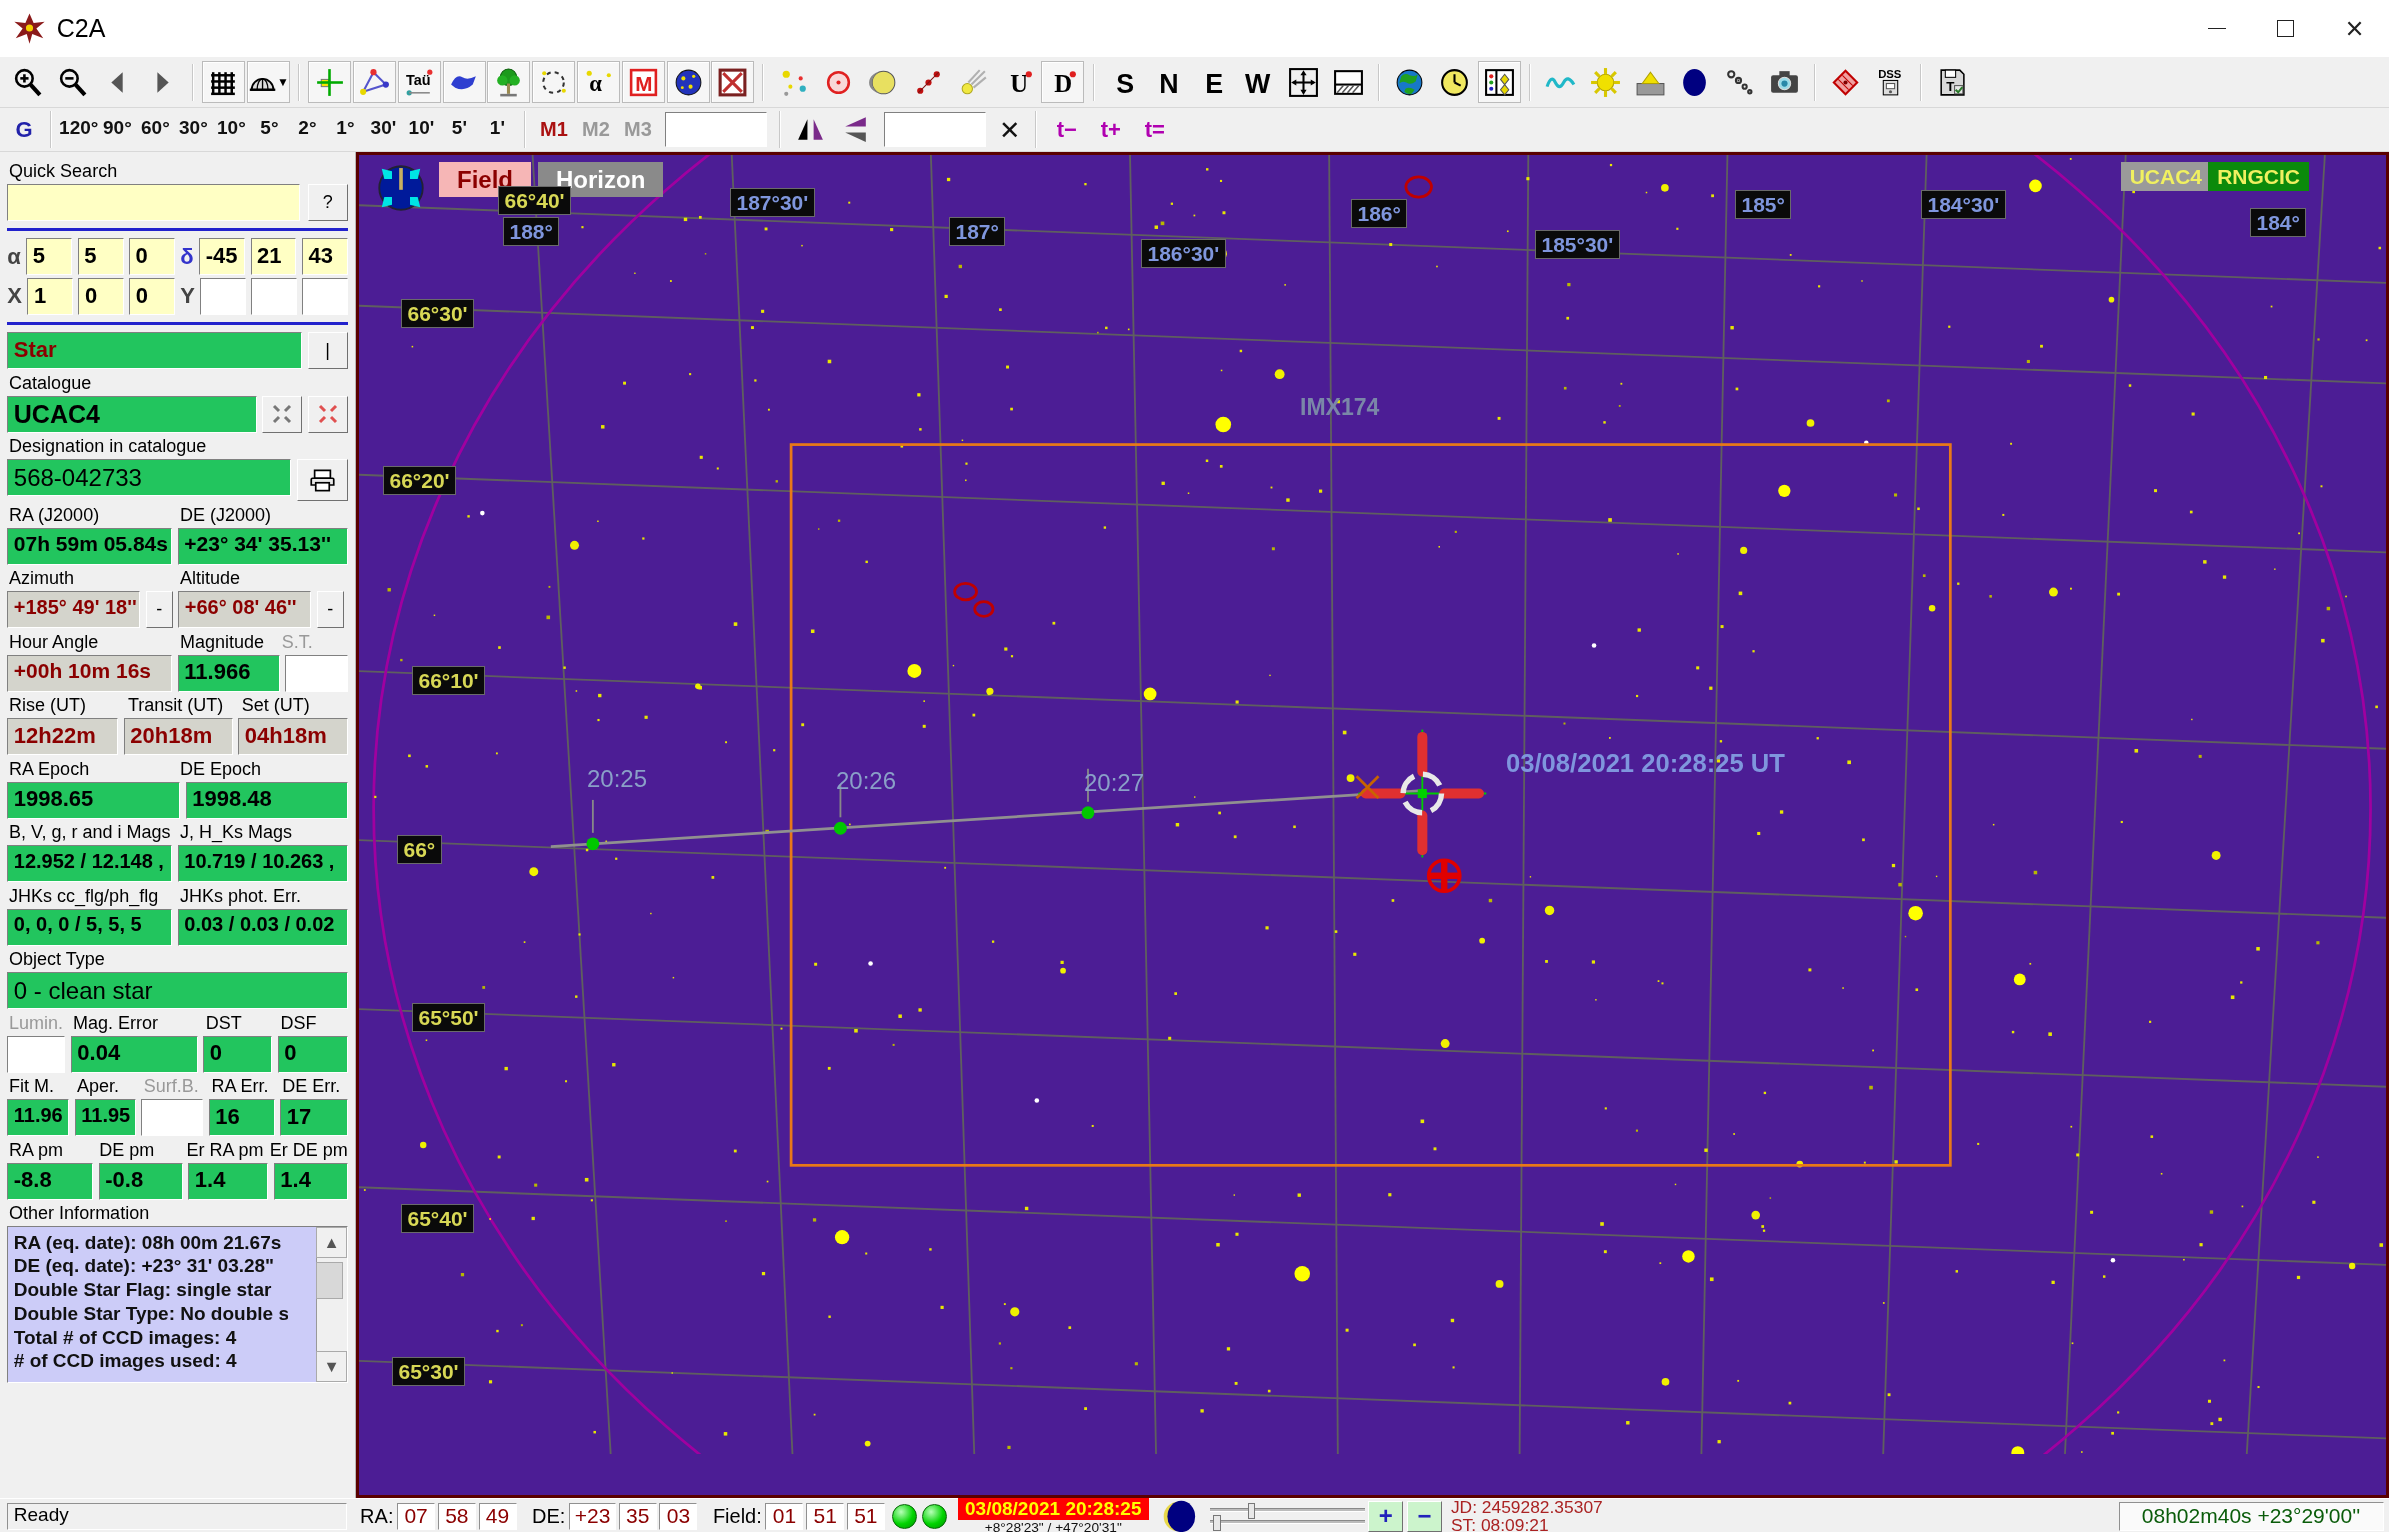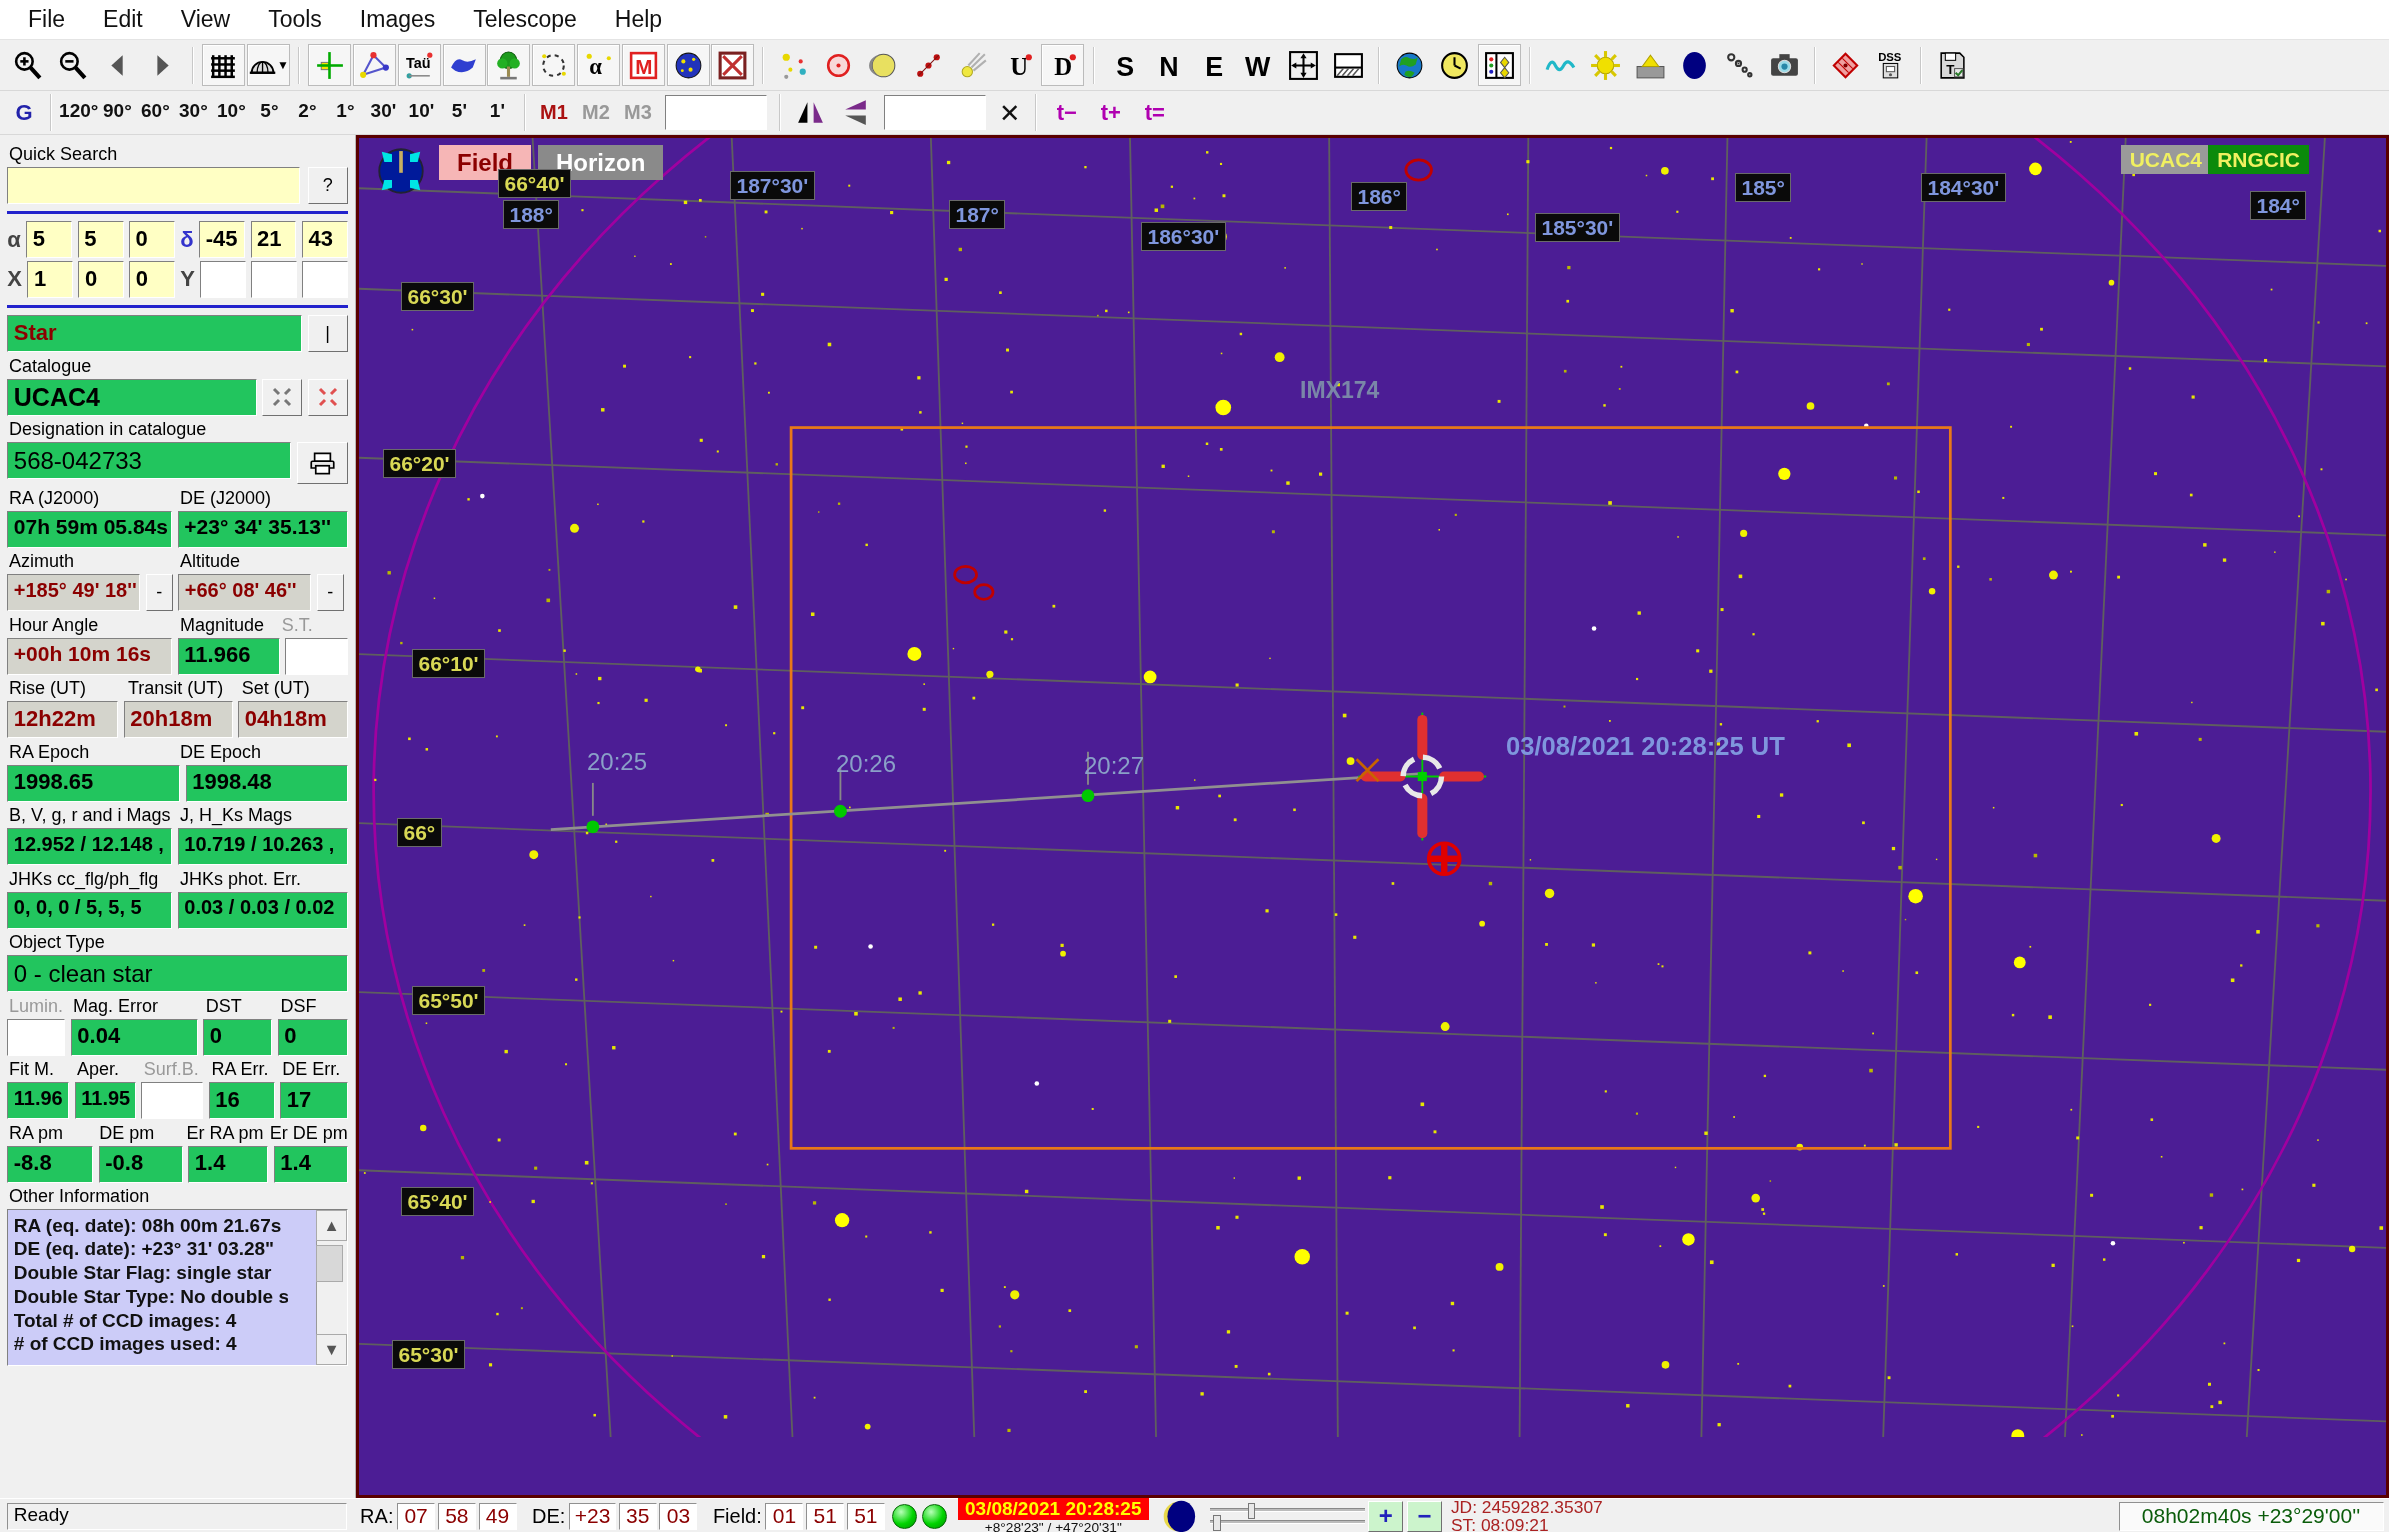--- a/index.html
+++ b/index.html
@@ -102,30 +102,39 @@
             color:#2222bb; font-size:24px; font-weight:bold; display:flex; align-items:center; justify-content:center; margin-left:3.7px; }
   .jd-stack { margin-left:9px; line-height:1.05; font-size:17.4px; color:#aa2222; white-space:nowrap; }
   .pos-box { margin-left:auto; margin-right:5.5px; width:265px; height:29px; background:#fafafa; border:1.8px solid; border-color:#909090 #fff #fff #909090;
              color:#0a5c0a; font-size:21px; text-align:center; line-height:25.6px; white-space:nowrap; }
 </style>
 </head>
 <body>
 
 <div id="app">
 
-
-  <div class="menubar" id="menubar">
-      <div class="menu-item">File</div>
-      <div class="menu-item">Edit</div>
-      <div class="menu-item">View</div>
-      <div class="menu-item">Tools</div>
-      <div class="menu-item">Images</div>
-      <div class="menu-item">Telescope</div>
-      <div class="menu-item">Help</div>
+  <div class="titlebar">
+    <svg width="33" height="33" viewBox="0 0 24 24">
+      <path d="M12 1 L15 8 L23 7 L17 12 L22 19 L14 16 L12 23 L10 16 L2 19 L7 12 L1 7 L9 8 Z" fill="#8b1a1a"></path>
+      <circle cx="12" cy="11.6" r="2.6" fill="#f5d000"></circle>
+    </svg>
+    <span class="title-text">C2A</span>
+    <div class="win-controls">
+      <div class="win-btn">
+          <div class="minimize-glyph"></div>
+        </div>
+      <div class="win-btn">
+          <div class="maximize-glyph"></div>
+        </div>
+      <div class="win-btn">
+          <span class="close-glyph">×</span>
+        </div>
     </div>
+  </div>
+
 
   <div class="toolbar" id="toolbar1">
       <div class="tb-btn">
         <svg viewBox="0 0 32 32">
           <circle cx="13" cy="12" r="8" fill="none" stroke="#000" stroke-width="2.5"></circle>
           <line x1="19" y1="18" x2="28" y2="28" stroke="#000" stroke-width="4"></line>
           <line x1="9" y1="12" x2="17" y2="12" stroke="#000" stroke-width="2.5"></line>
           <line x1="13" y1="8" x2="13" y2="16" stroke="#000" stroke-width="2.5"></line>
         </svg>
       </div>

